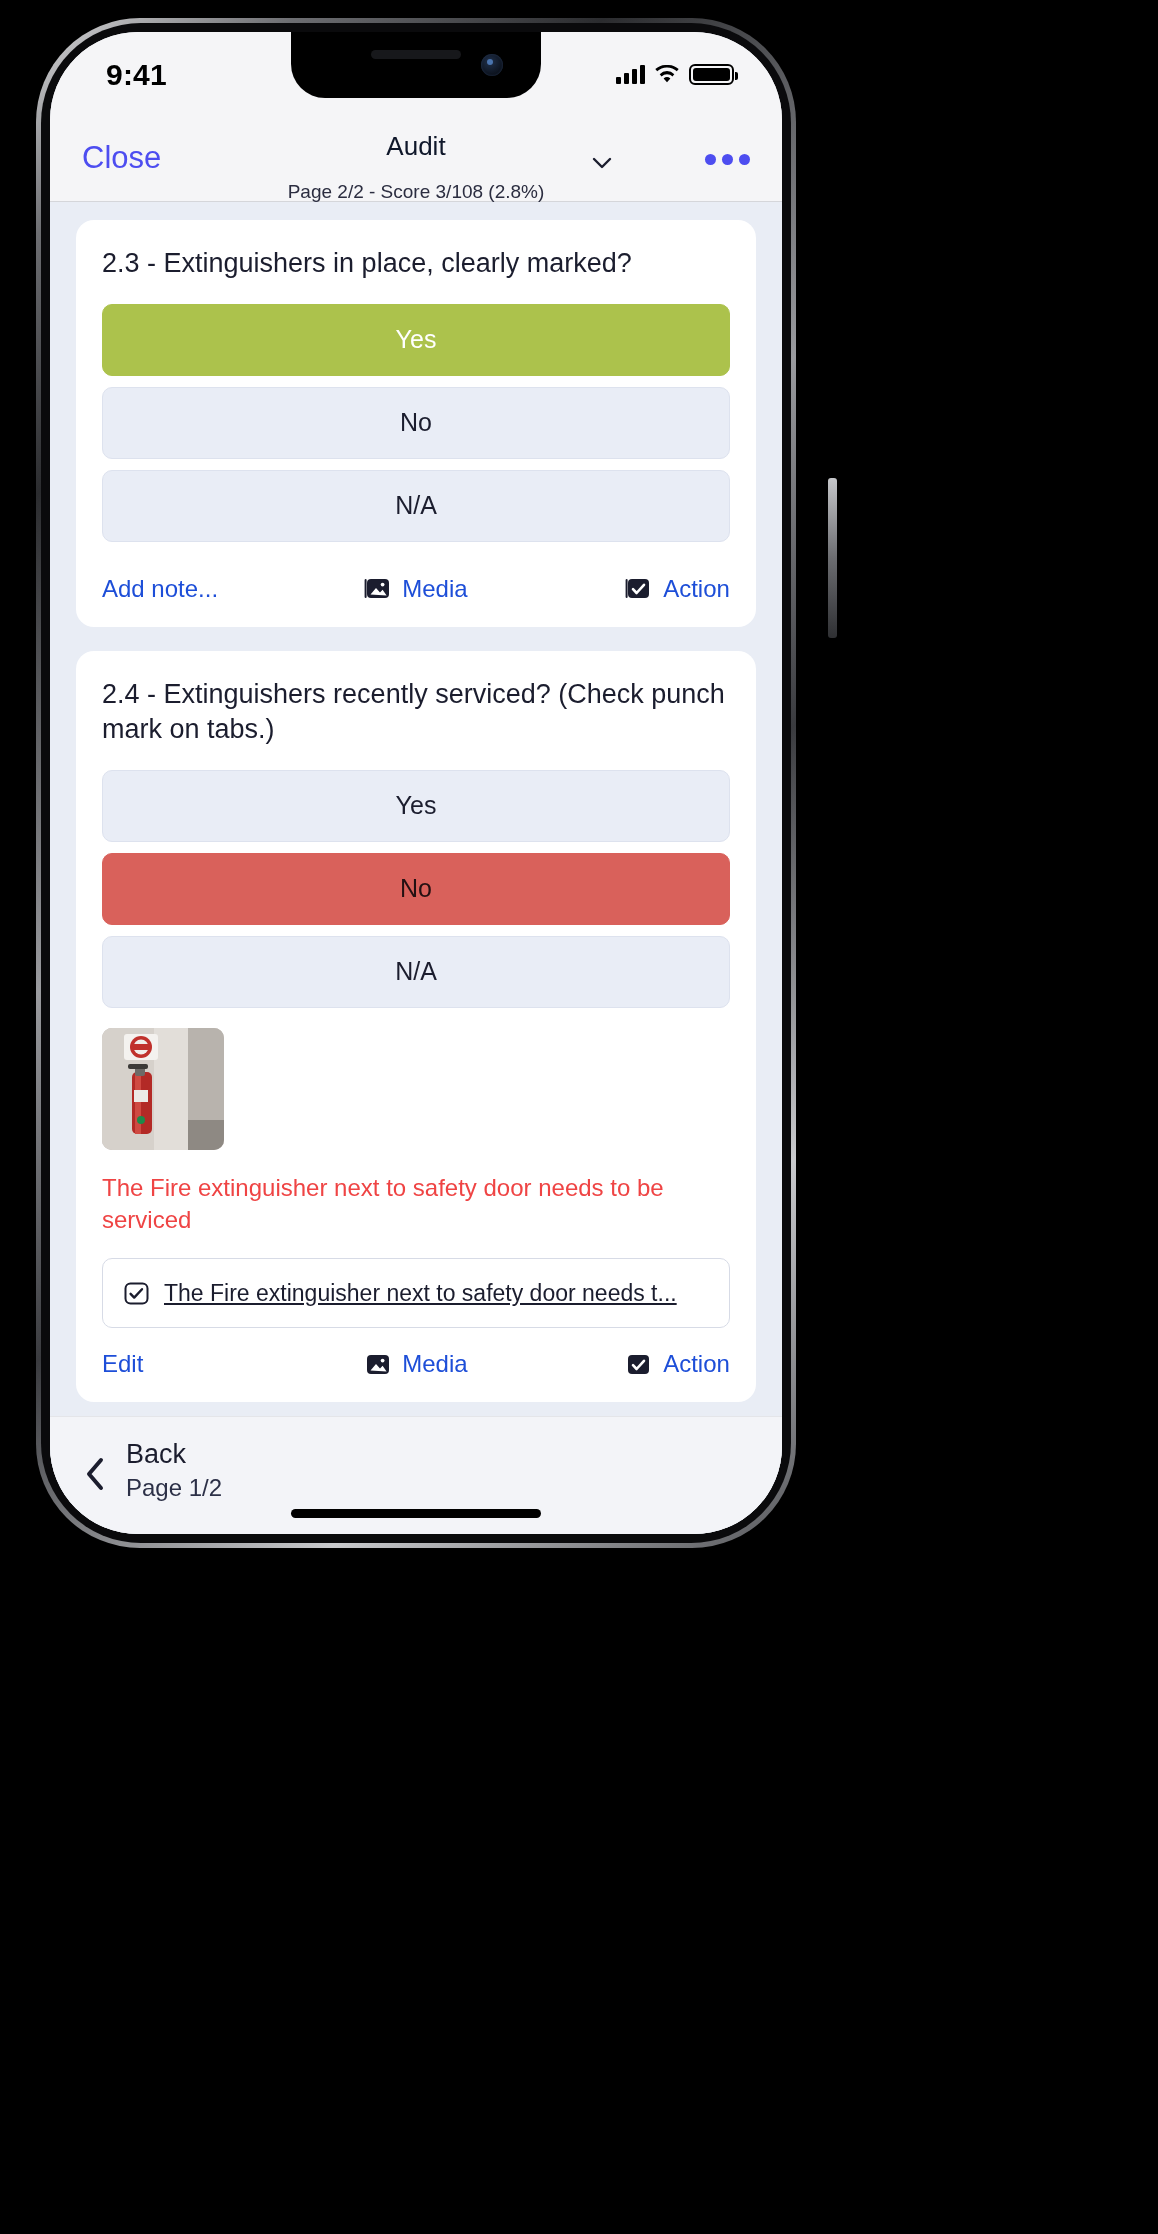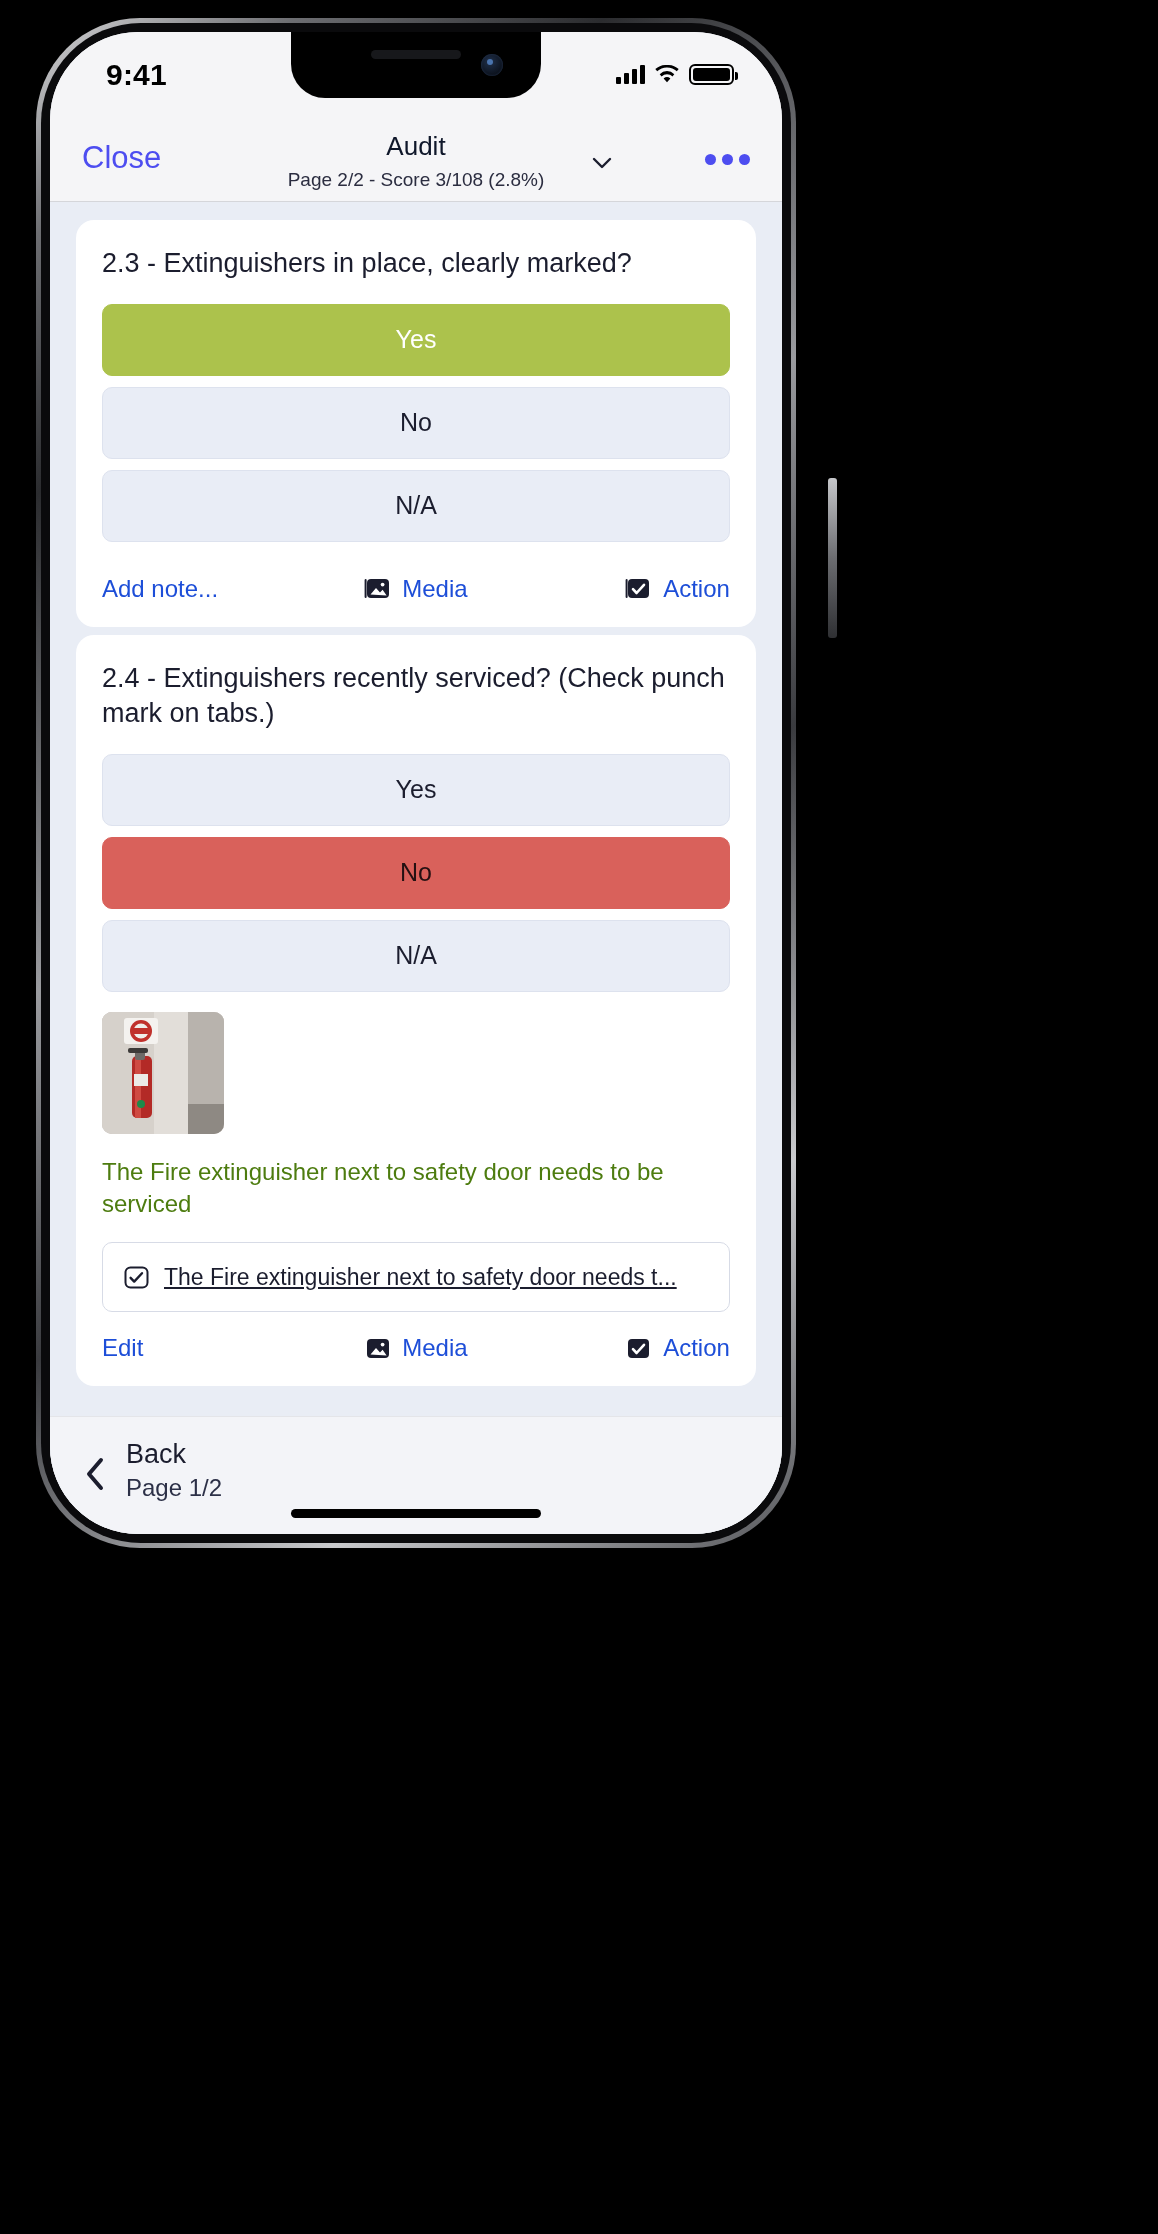--- a/index.html
+++ b/index.html
@@ -108,41 +108,41 @@
   }
   .nav-close {
     position:absolute; left: 32px; top: 14px;
     font-size: 31px; color:#4d4df0; font-weight:400;
   }
   .nav-titlewrap {
     position:absolute; left:50%; transform:translateX(-50%);
     top: 6px; text-align:center; width: 420px;
   }
   .nav-title { font-size: 26px; color:#0f172a; font-weight:400; line-height: 1.15; }
-  .nav-sub { font-size: 19px; color:#2b2d40; margin-top: 7px; }
+  .nav-sub { font-size: 19px; color:#2b2d40; margin-top: 19px; }
   .nav-chevron {
     position:absolute; left: 50%; margin-left: 175px; top: 26px;
     width: 22px; height: 22px;
   }
   .nav-dots {
     position:absolute; right: 32px; top: 28px;
     display:flex; gap:6px;
   }
   .nav-dots i { display:block; width:11px; height:11px; border-radius:50%; background:#4d4df0; }
 
   
   .content {
     position:absolute; left:0; right:0; top:170px; bottom:0;
     background: #e9edf5;
     padding: 18px 0 0 0;
     overflow:hidden;
   }
   .card {
     background:#fff; border-radius: 18px;
-    margin: 0 26px 8px 26px;
+    margin: 0 26px 24px 26px;
     padding: 26px 0 0 0;
   }
   .q-title {
     font-size: 27px; line-height: 1.32; color:#1b1d2e;
     padding: 0 26px; margin-bottom: 22px;
     font-weight: 400;
   }
   .opts { padding: 0 26px; }
   .opt {
     height: 72px; border-radius: 10px;
@@ -165,21 +165,21 @@
 
   .ic { width: 27px; height: 27px; display:block; }
 
   .thumb {
     width: 122px; height: 122px; border-radius: 10px;
     margin: 20px 26px 0 26px;
     overflow:hidden; position:relative;
     background:#cfc9c3;
   }
   .note-text {
-    font-size: 24px; line-height: 1.34; color:#4d7c0f;
+    font-size: 24px; line-height: 1.34; color:#ef4444;
     padding: 22px 26px 0 26px;
   }
   .action-chip {
     margin: 22px 26px 0 26px;
     border:1px solid #d7dbe6; border-radius: 10px;
     height: 70px; display:flex; align-items:center; gap: 14px;
     padding: 0 20px;
     font-size: 23px; color:#1b1d2e;
     background:#fff;
     overflow:hidden; white-space:nowrap;text-decoration:underline;

